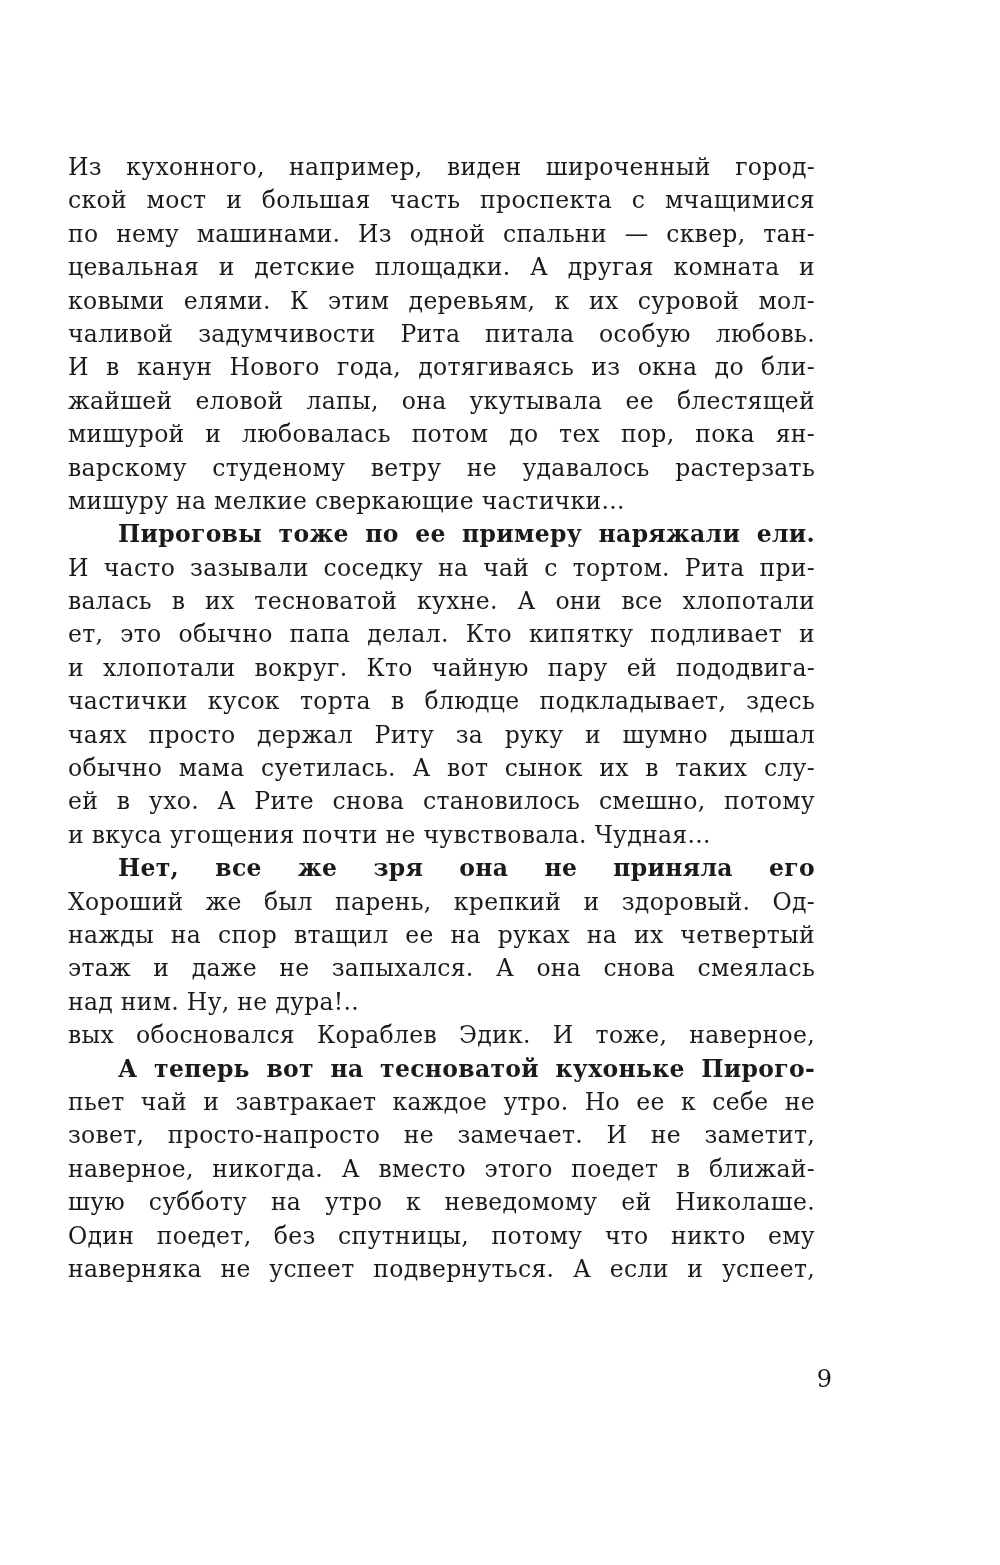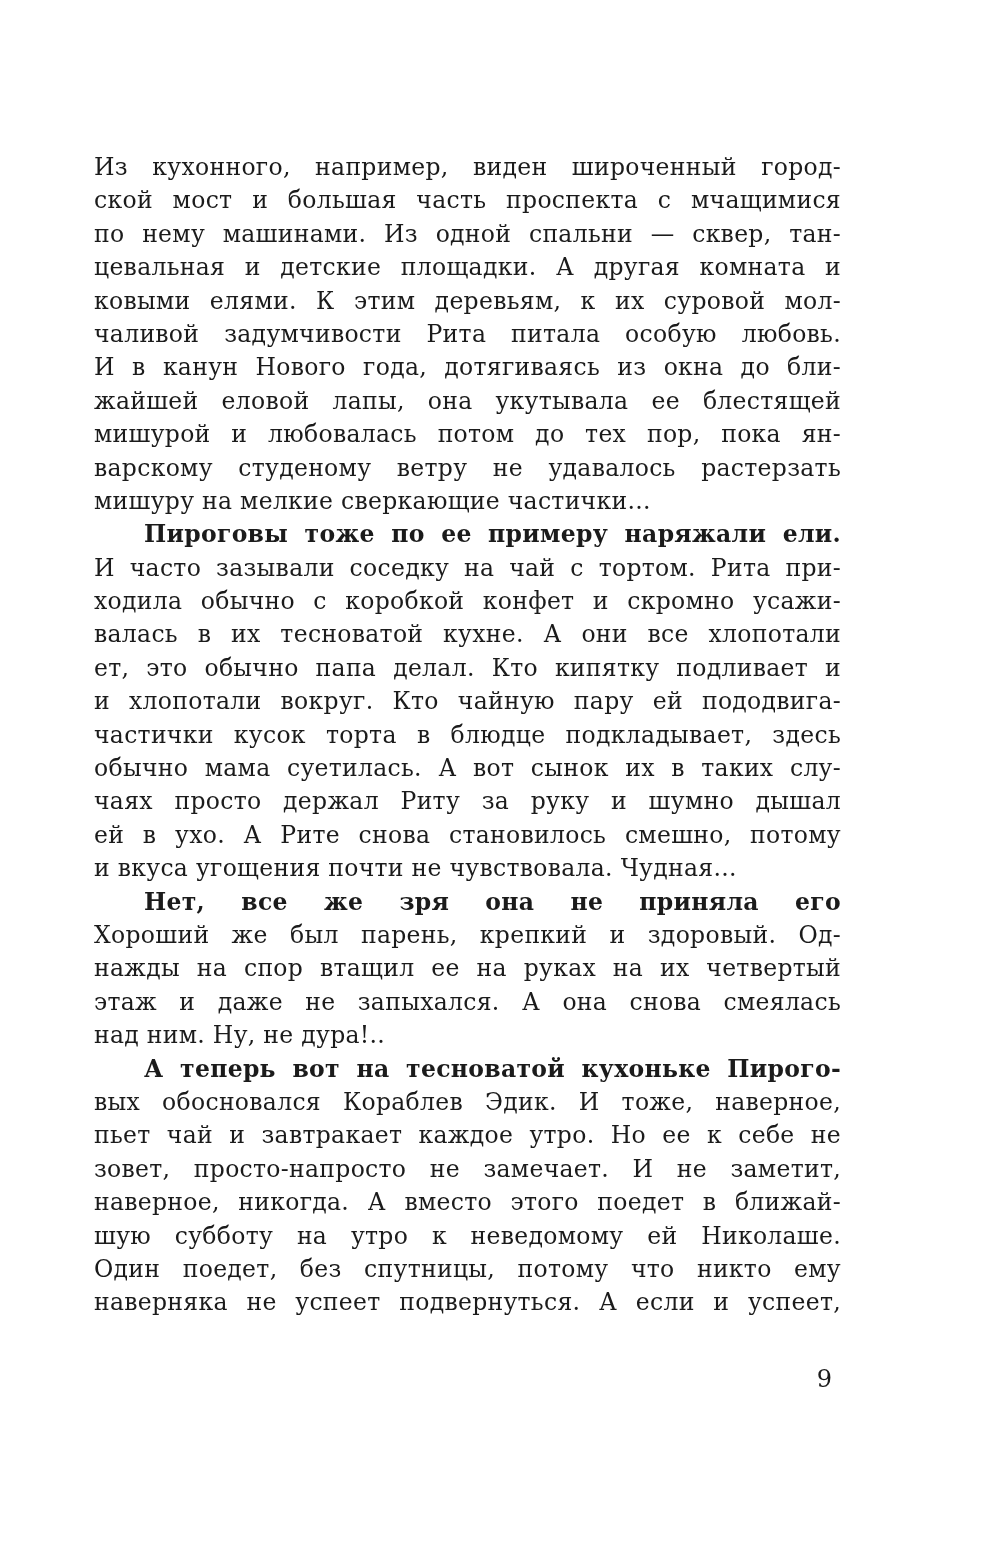--- a/index.html
+++ b/index.html
@@ -13,21 +13,21 @@
     color: #1b1b1b;
     overflow: hidden;
   }
   .page {
     position: absolute;
     inset: 0;
     background: #ffffff;
   }
   .text-block {
     position: absolute;
-    left: 94px;
+    left: 68px;
     top: 151px;
     width: 747px;
     font-size: 23.5px;
     line-height: 33.4px;
     letter-spacing: 0.3px;
   }
   .line {
     text-align: justify;
     text-align-last: justify;
     height: 33.4px;
@@ -63,36 +63,35 @@
       <div class="line">цевальная и детские площадки. А другая комната и</div>
       <div class="line">ковыми елями. К этим деревьям, к их суровой мол-</div>
       <div class="line">чаливой задумчивости Рита питала особую любовь.</div>
       <div class="line">И в канун Нового года, дотягиваясь из окна до бли-</div>
       <div class="line">жайшей еловой лапы, она укутывала ее блестящей</div>
       <div class="line">мишурой и любовалась потом до тех пор, пока ян-</div>
       <div class="line">варскому студеному ветру не удавалось растерзать</div>
       <div class="line no-justify">мишуру на мелкие сверкающие частички...</div>
       <div class="line indent">Пироговы тоже по ее примеру наряжали ели.</div>
       <div class="line">И часто зазывали соседку на чай с тортом. Рита при-</div>
-      <div class="line">ходила обычно с коробкой конфет и скромно усажи-</div>
       <div class="line">валась в их тесноватой кухне. А они все хлопотали</div>
       <div class="line">ет, это обычно папа делал. Кто кипятку подливает и</div>
       <div class="line">и хлопотали вокруг. Кто чайную пару ей пододвига-</div>
       <div class="line">частички кусок торта в блюдце подкладывает, здесь</div>
+      <div class="line">чаях просто держал Риту за руку и шумно дышал</div>
       <div class="line">обычно мама суетилась. А вот сынок их в таких слу-</div>
-      <div class="line">чаях просто держал Риту за руку и шумно дышал</div>
       <div class="line">ей в ухо. А Рите снова становилось смешно, потому</div>
       <div class="line no-justify">и вкуса угощения почти не чувствовала. Чудная...</div>
       <div class="line indent">Нет, все же зря она не приняла его дотягиваясь.</div>
       <div class="line">Хороший же был парень, крепкий и здоровый. Од-</div>
       <div class="line">нажды на спор втащил ее на руках на их четвертый</div>
       <div class="line">этаж и даже не запыхался. А она снова смеялась</div>
       <div class="line no-justify">над ним. Ну, не дура!..</div>
+      <div class="line">вых обосновался Кораблев Эдик. И тоже, наверное,</div>
       <div class="line indent">А теперь вот на тесноватой кухоньке Пирого-</div>
-      <div class="line">вых обосновался Кораблев Эдик. И тоже, наверное,</div>
       <div class="line">пьет чай и завтракает каждое утро. Но ее к себе не</div>
       <div class="line">зовет, просто-напросто не замечает. И не заметит,</div>
       <div class="line">наверное, никогда. А вместо этого поедет в ближай-</div>
       <div class="line">шую субботу на утро к неведомому ей Николаше.</div>
       <div class="line">Один поедет, без спутницы, потому что никто ему</div>
       <div class="line">наверняка не успеет подвернуться. А если и успеет,</div>
     </div>
   <div class="page-number">9</div>
 </div>
 

